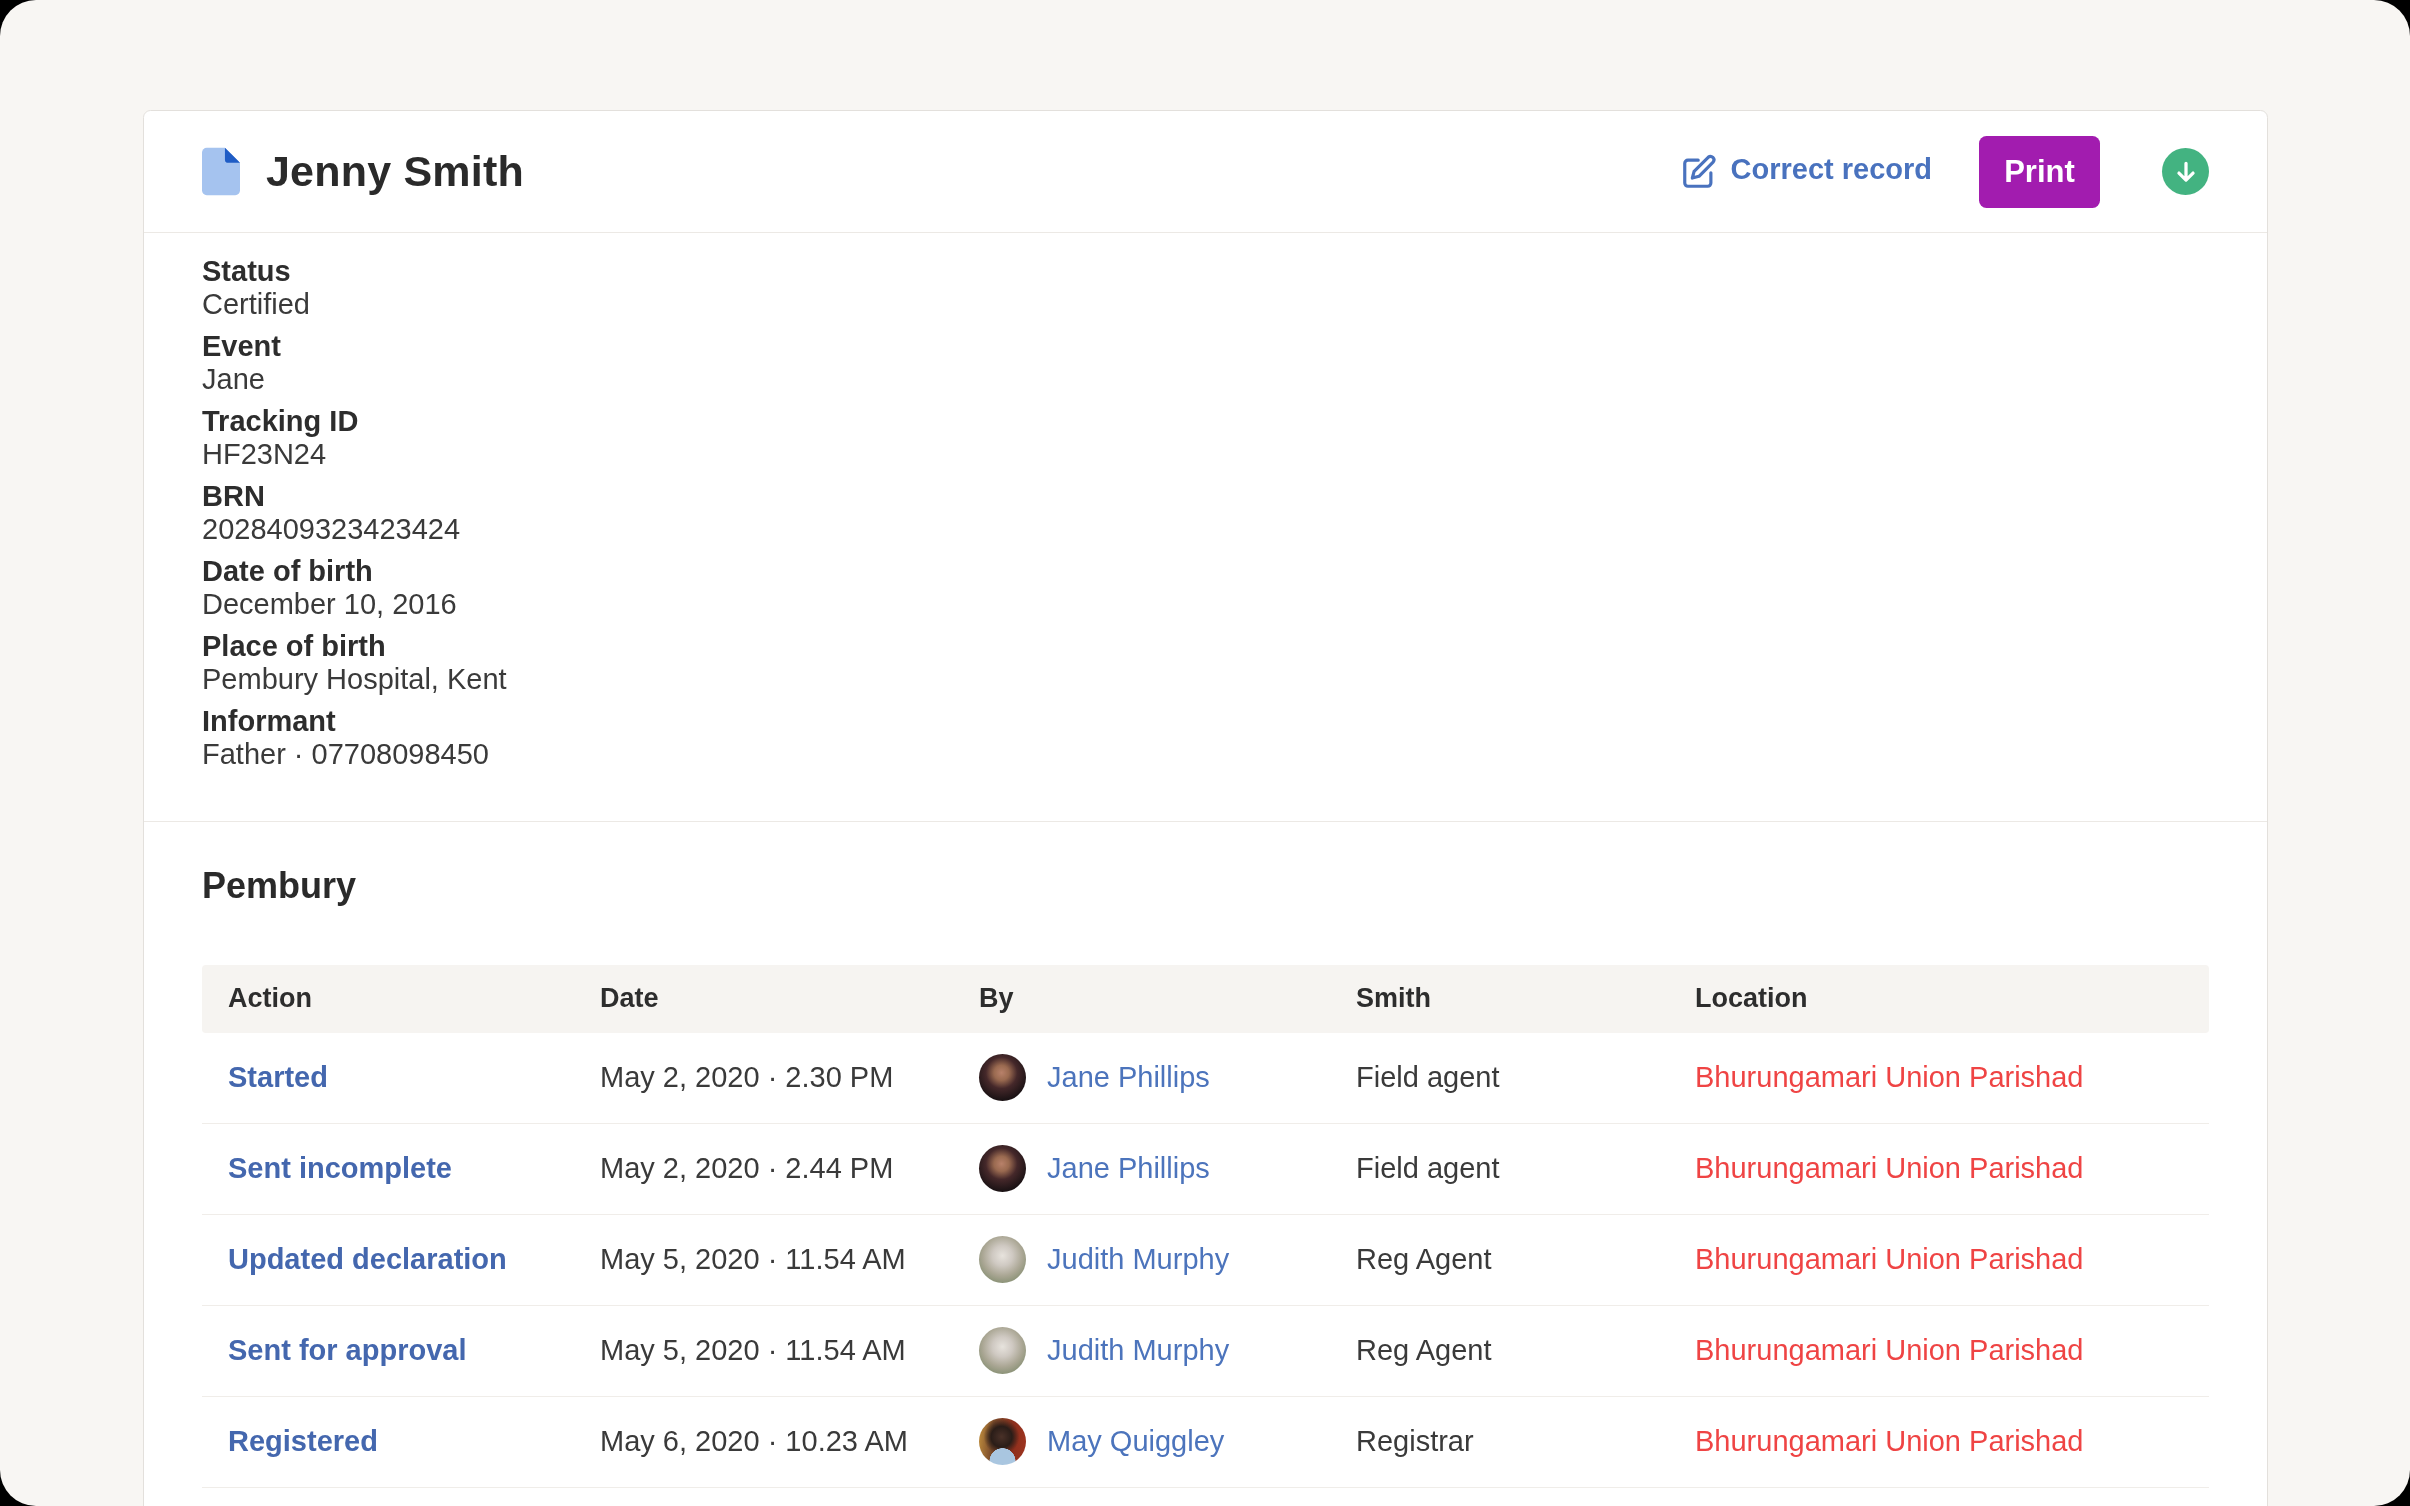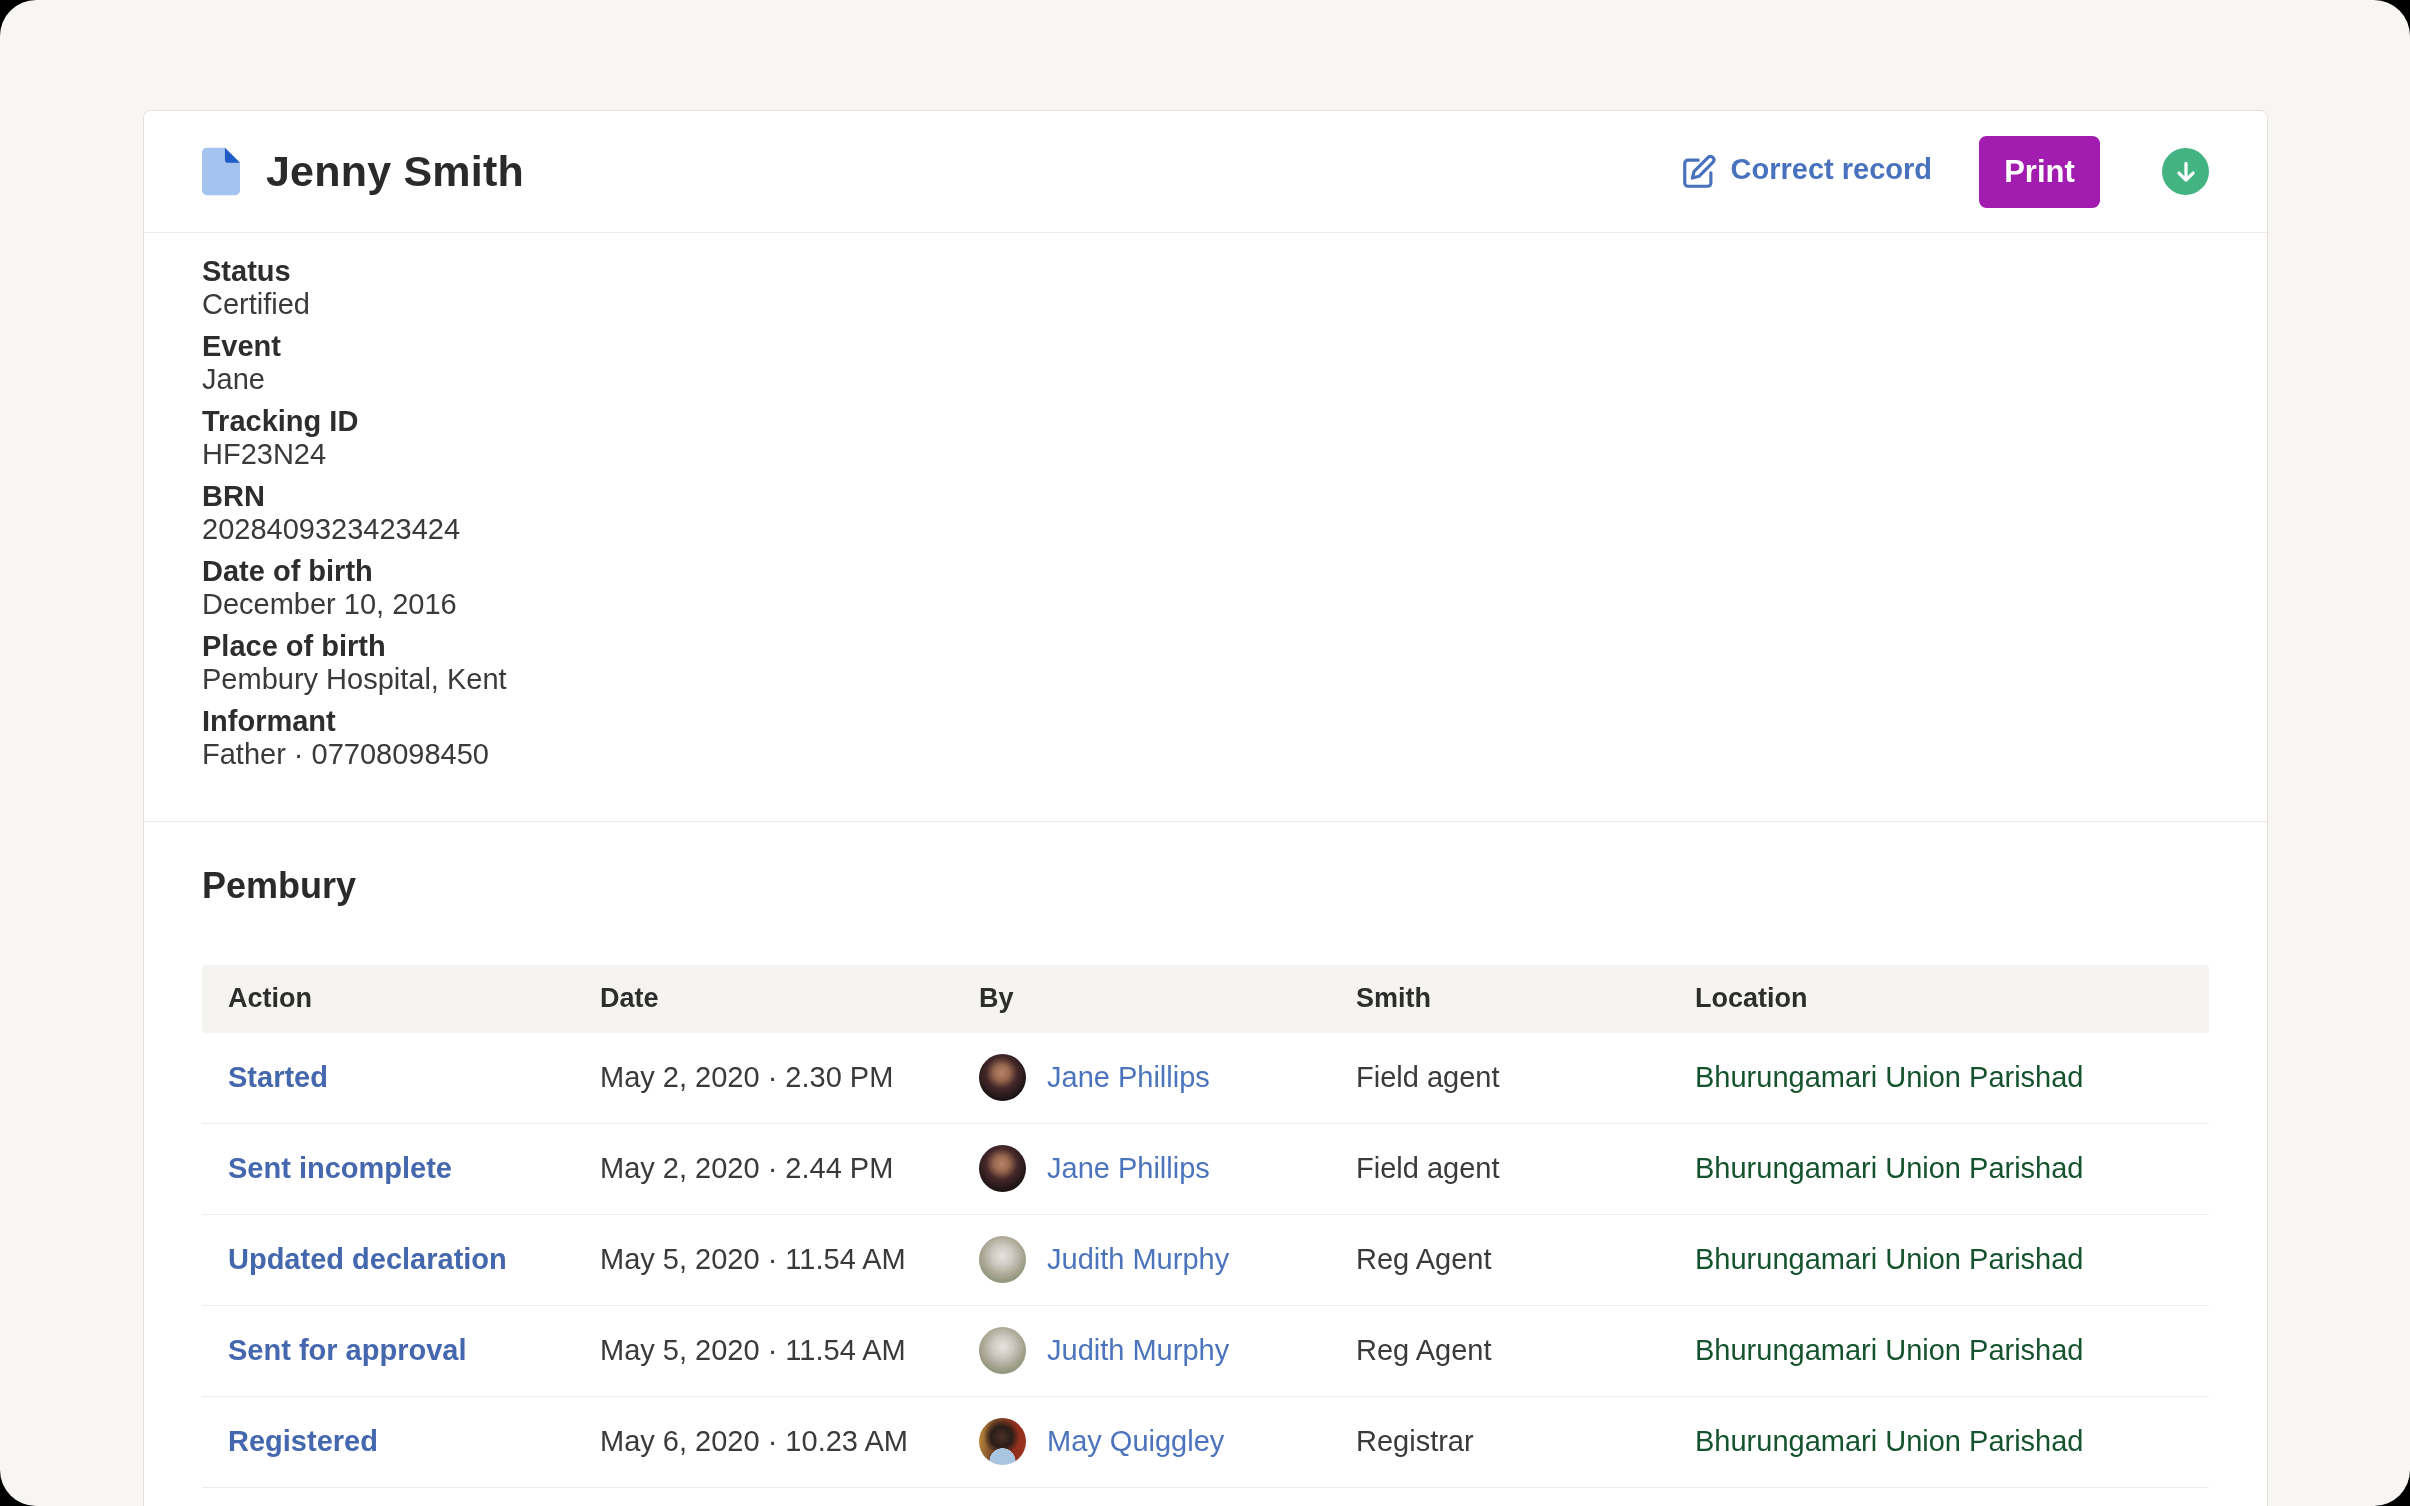--- a/index.html
+++ b/index.html
@@ -71,21 +71,21 @@
     align-items:center;
     padding:0 26px;
   }
   .thead {
     height:68px; background:#F6F4F1; border-radius:3.8px;
     font-size:27px; font-weight:700; color:#2D2D2D;
   }
   .trow { height:91px; border-bottom:1.9px solid #F0EDE9; font-size:29px; color:#3A3A3A; }
   .action-link { color:#4467AE; font-weight:700; text-decoration:none; cursor:pointer; }
   .name-link { color:#4C74BC; text-decoration:none; cursor:pointer; }
-  .loc-link { color:#14532d; text-decoration:none; cursor:pointer; }
+  .loc-link { color:#ef4444; text-decoration:none; cursor:pointer; }
   .by-cell { display:flex; align-items:center; gap:21px; }
   .avatar { width:47px; height:47px; border-radius:50%; flex:0 0 auto; background:#888; }
   .avatar[data-avatar="jane-phillips-photo"] {
     background:radial-gradient(circle at 48% 40%, #b8816a 0%, #9a6a50 20%, #45282a 42%, #1C1315 72%);
   }
   .avatar[data-avatar="judith-murphy-photo"] {
     background:radial-gradient(circle at 50% 42%, #E7E3DD 0%, #CFC9C2 28%, #ABA795 55%, #7E8A6B 85%);
   }
   .avatar[data-avatar="may-quiggley-photo"] {
     background:

